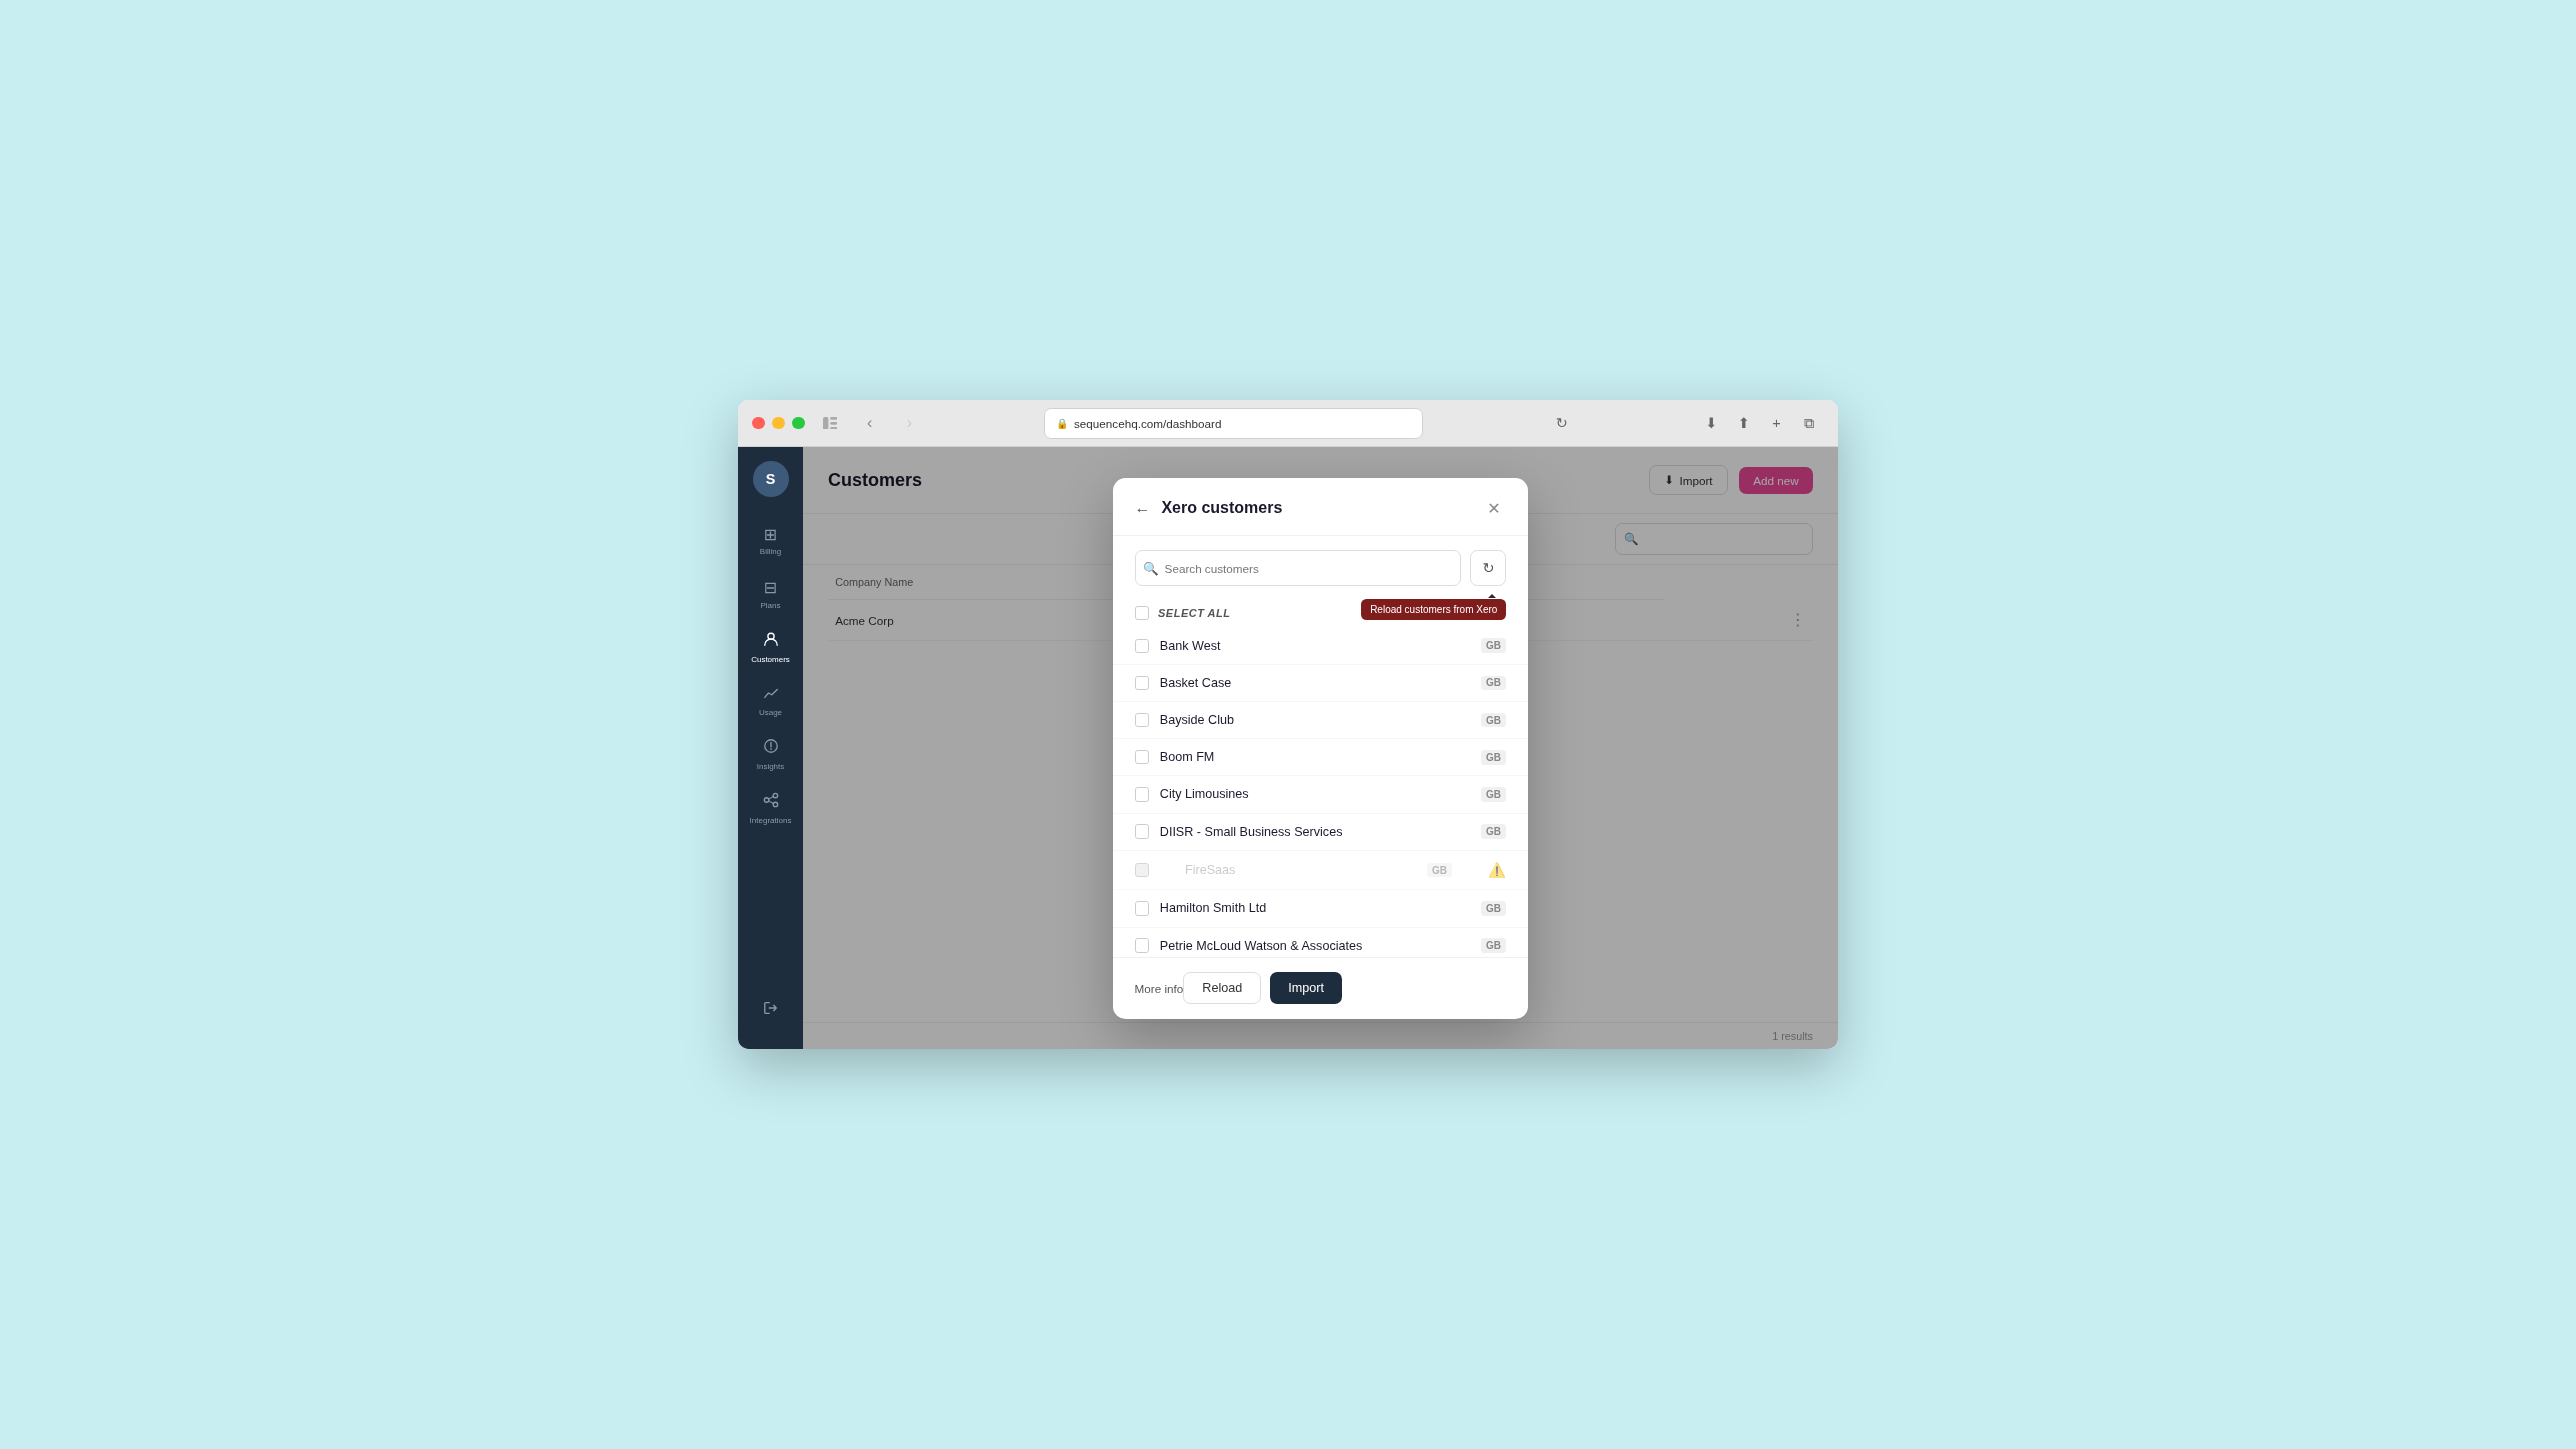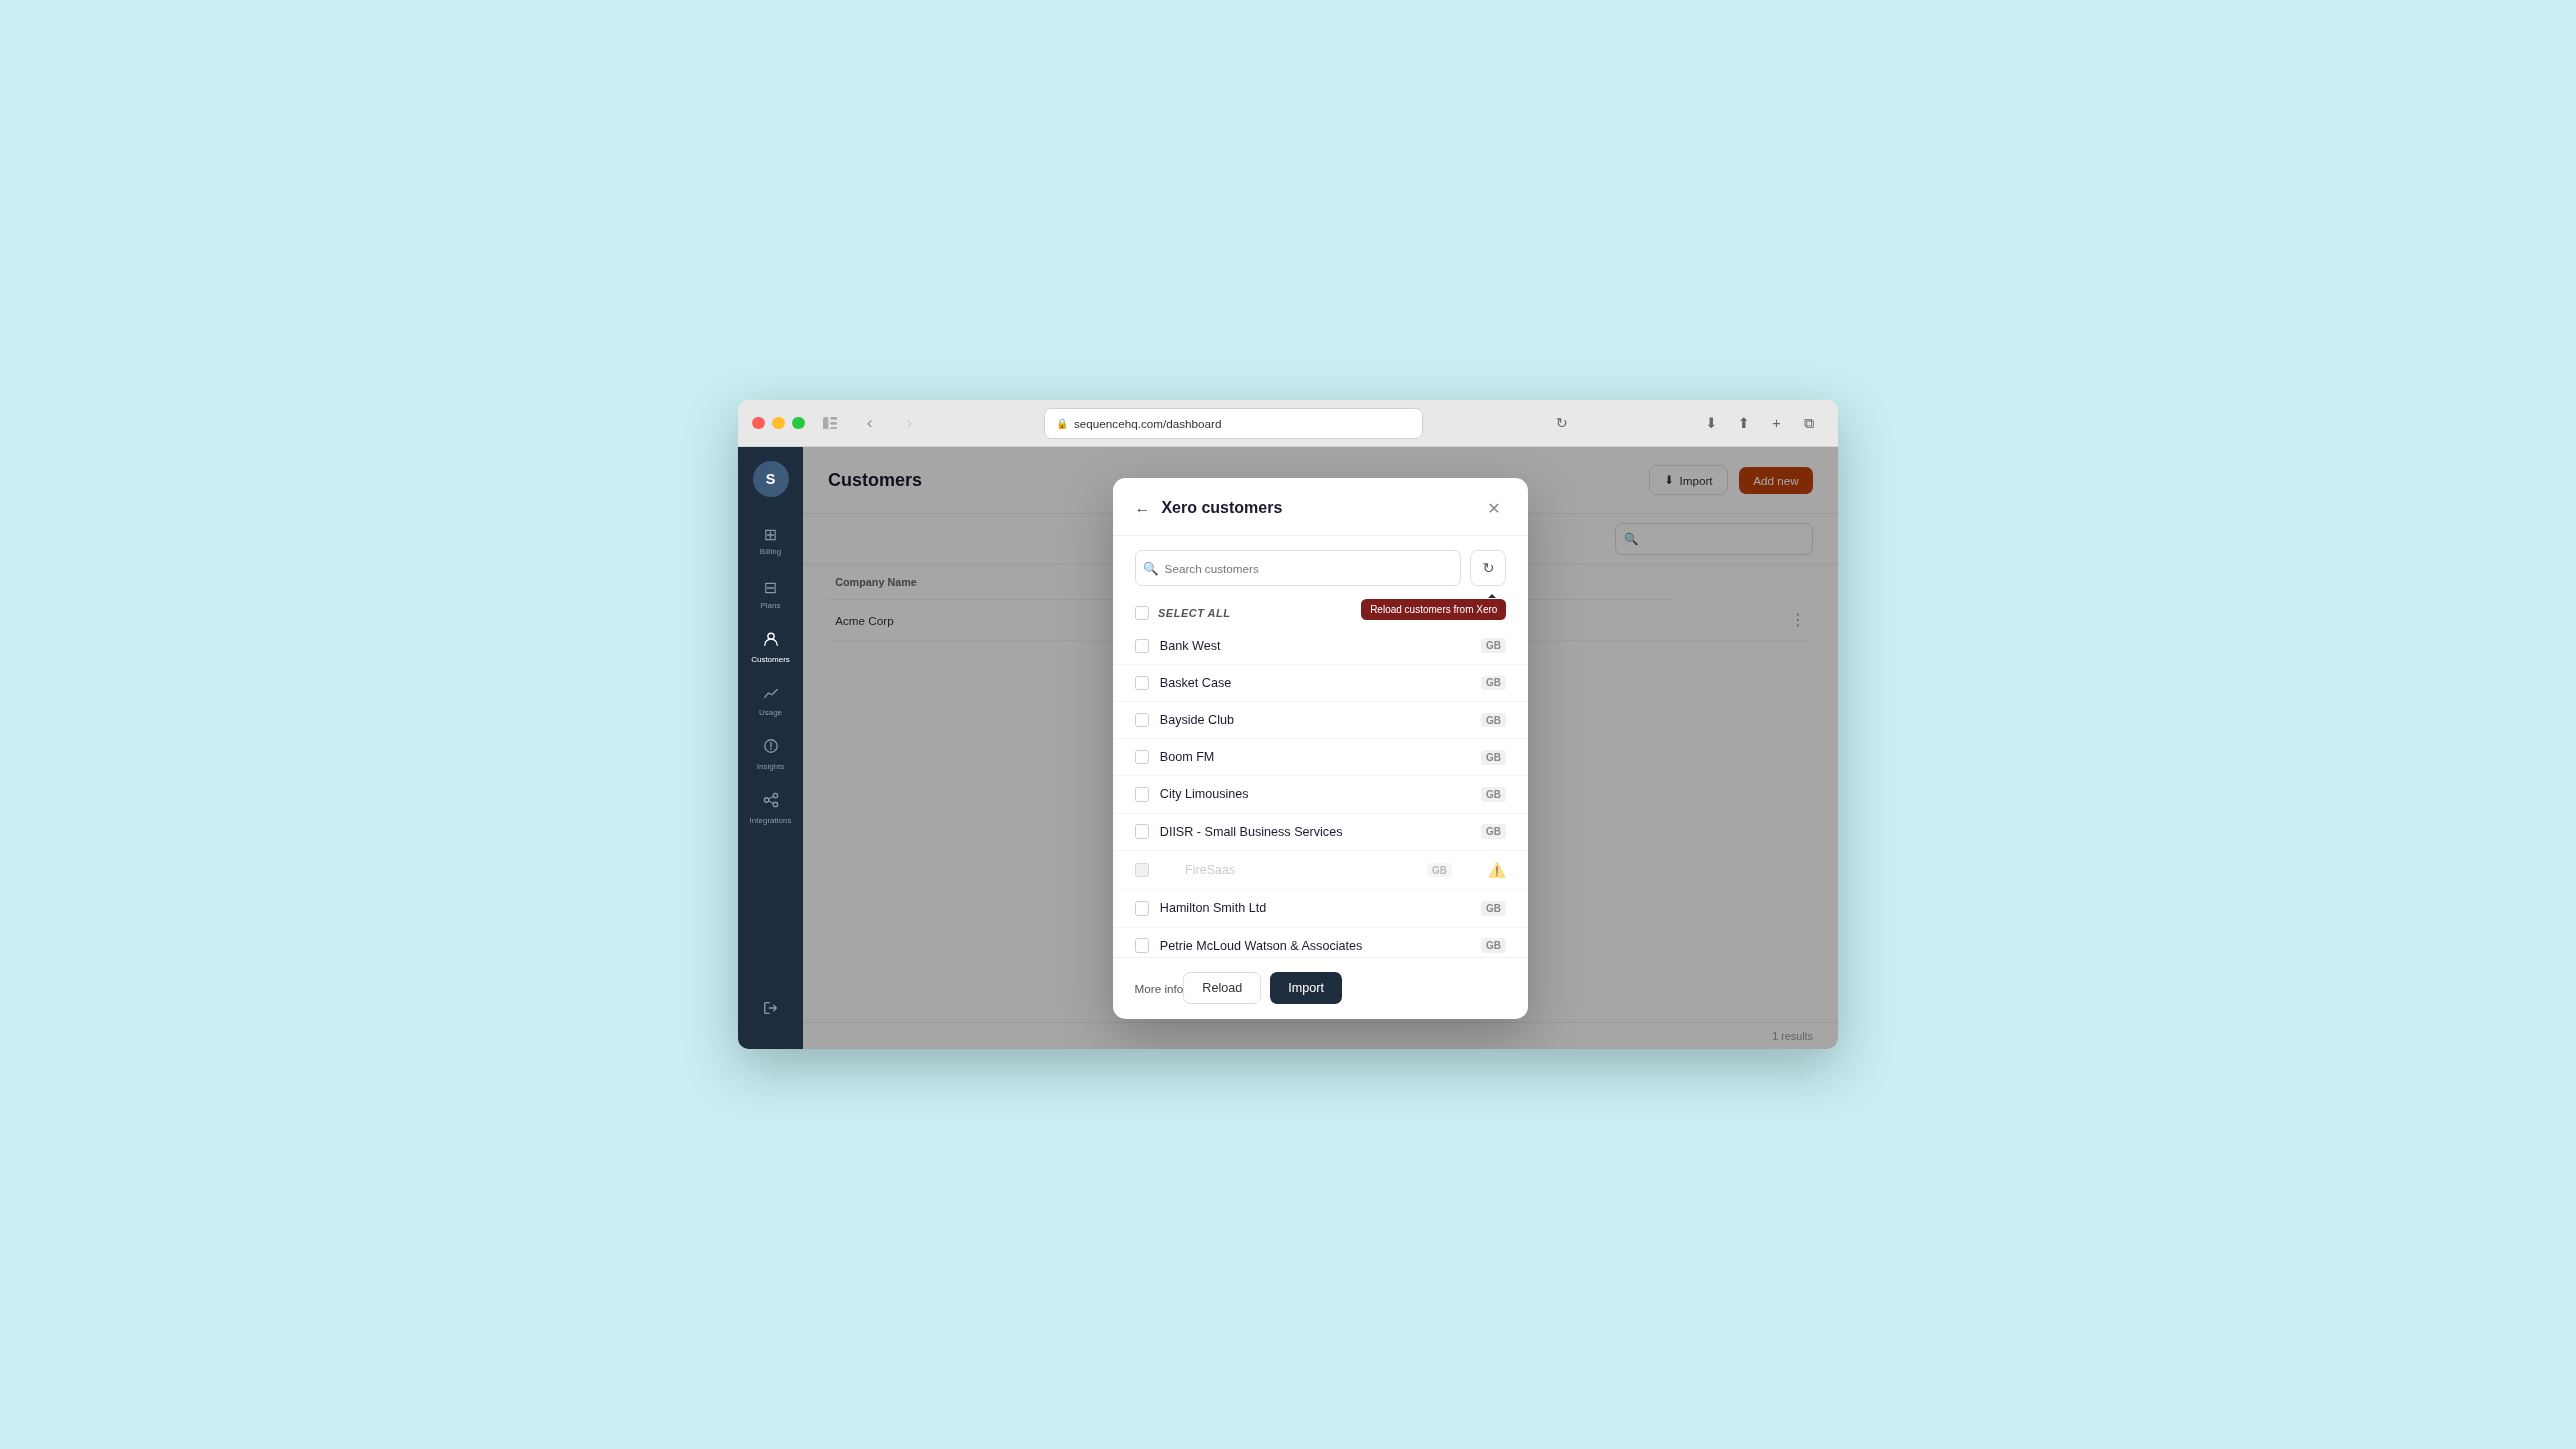--- a/index.html
+++ b/index.html
@@ -172,21 +172,21 @@
       font-size: 11.7px;
       font-weight: 500;
       cursor: pointer;
       display: flex;
       align-items: center;
       gap: 5.4px;
       color: #333;
     }
 
     .add-new-btn {
-      background: #c2410c;
+      background: #ec4899;
       border: none;
       border-radius: 7.2px;
       padding: 7.2px 14.4px;
       font-size: 11.7px;
       font-weight: 500;
       cursor: pointer;
       color: white;
       text-align: center;
     }
 
@@ -213,21 +213,21 @@
     table {
       width: 100%;
       border-collapse: collapse;
       font-size: 11.7px;
     }
 
     thead th {
       text-align: left;
       padding: 10.8px 7.2px;
       color: #666;
-      font-weight: 700;
+      font-weight: 400;
       border-bottom: 0.9px solid #eee;
       font-size: 10.8px;
     }
 
     tbody td {
       padding: 10.8px 7.2px;
       color: #333;
       border-bottom: 0.9px solid #f5f5f5;
     }
 

